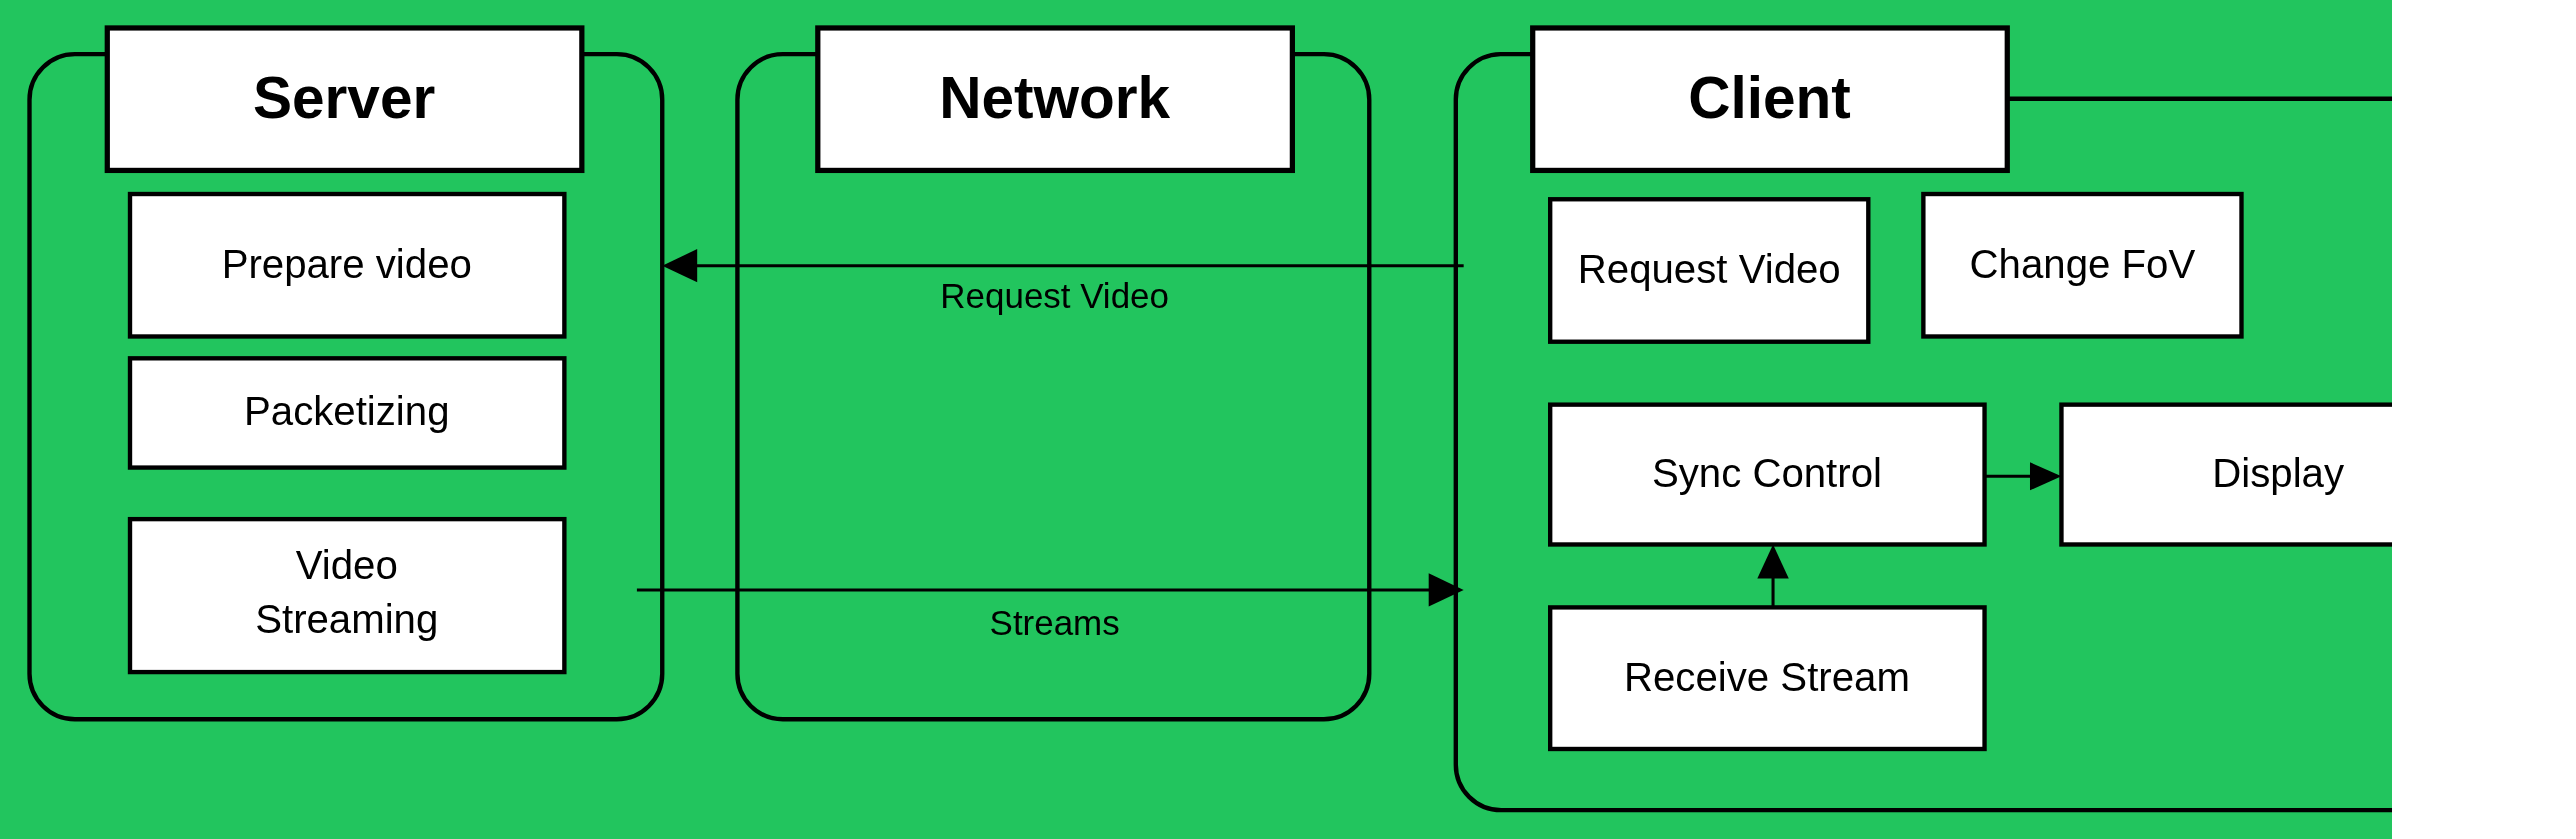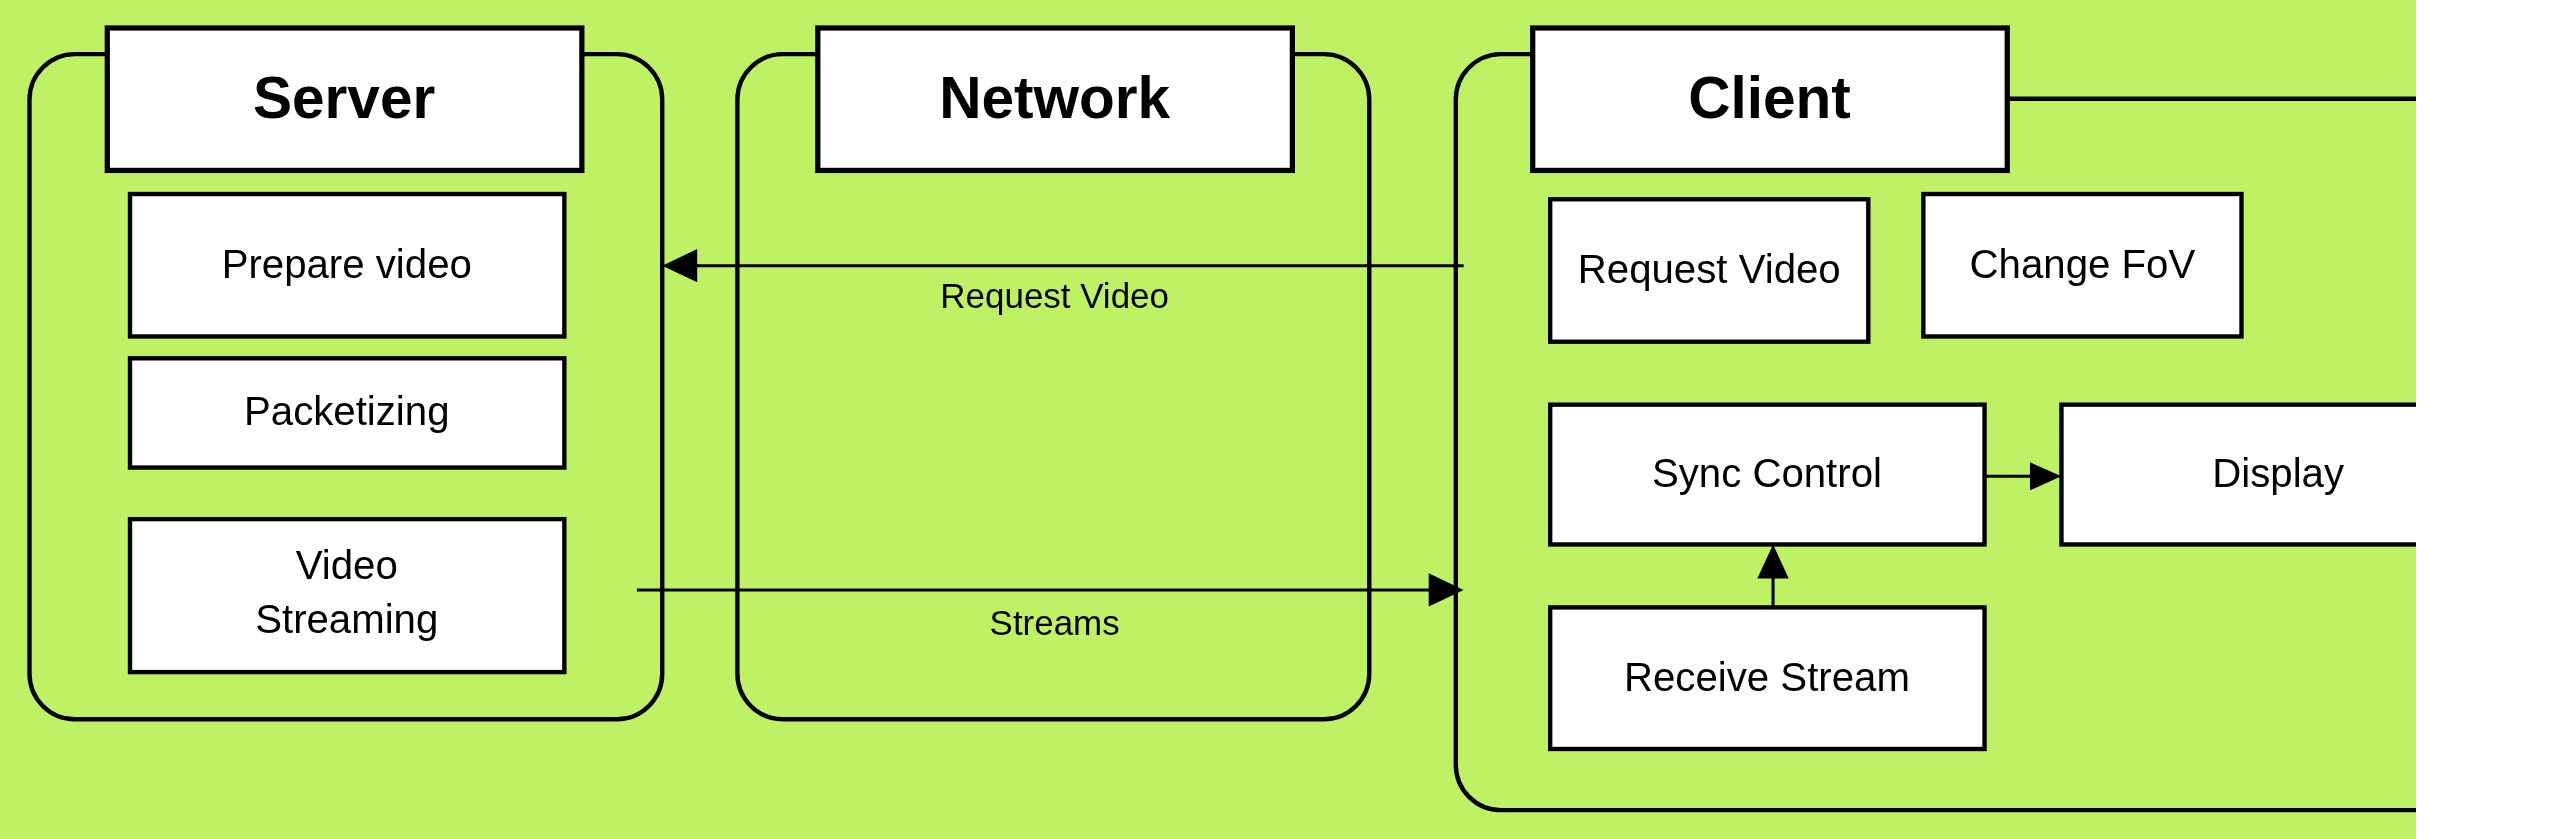--- a/index.html
+++ b/index.html
@@ -8,23 +8,22 @@
     background: #ffffff;
   }
   body {
     font-family: "Liberation Sans", sans-serif;
     color: #000000;
   }
   #stage {
     position: relative;
     width: 2392px;
     height: 839px;
-    background: #bef264;
+    background: #22c55e;
     overflow: hidden;
-    padding-left: 24px;
   }
   #diagram-svg {
     position: absolute;
     left: 0;
     top: 0;
     width: 2576px;
     height: 839px;
   }
   .panel-shell {
     fill: none;

